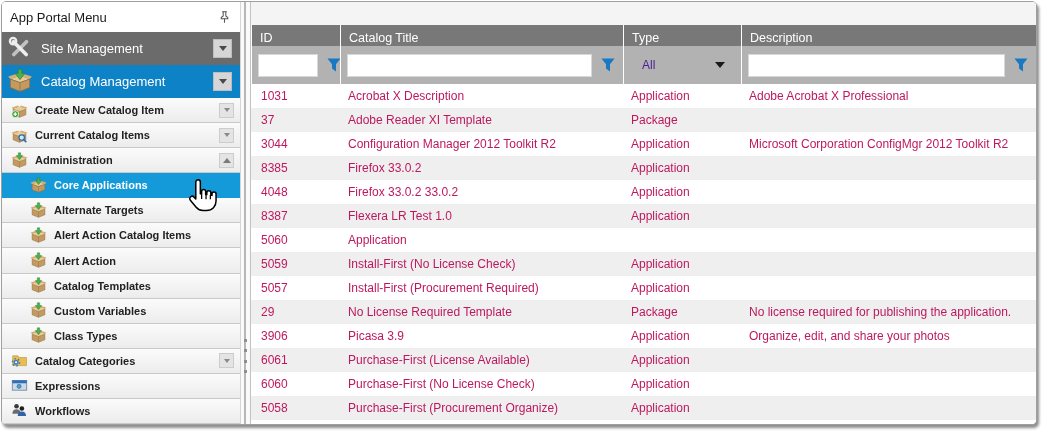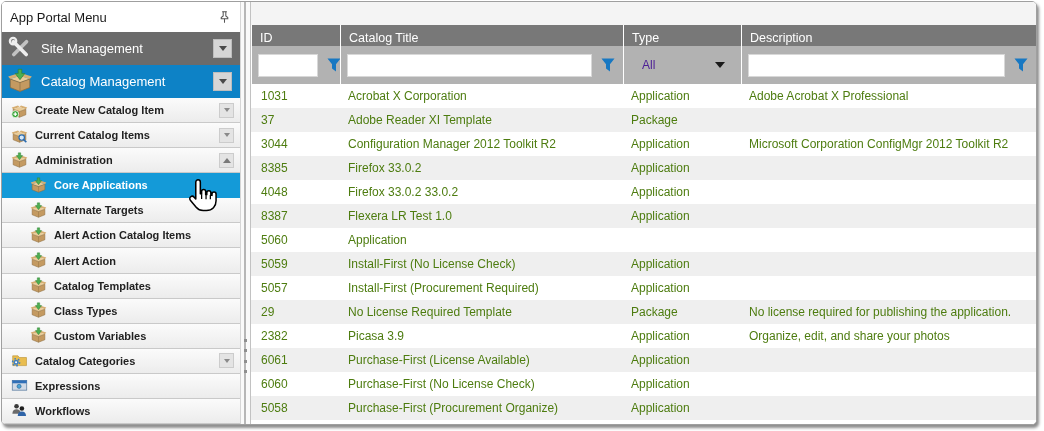--- a/index.html
+++ b/index.html
@@ -52,21 +52,21 @@
   .f-input { height:23px; border:1px solid #d8d8d8; background:#fff; outline:none; font-size:12px; padding:0 4px; font-family:inherit; }
   .f-input.short { width:60px; }
   .f-input.grow { flex:1; min-width:0; }
   .funnel { width:14px; height:14px; margin-left:9px; flex:none; cursor:pointer; }
   .f-type { justify-content:space-between; padding:0 16px 0 18px; cursor:pointer; }
   .f-type .val { font-size:12px; color:#4c1d95; }
   .f-type .caret { width:0; height:0; border-left:5px solid transparent; border-right:5px solid transparent; border-top:6px solid #1a1a1a; }
   .t-rows { flex:1; overflow:hidden; }
   .t-row { height:24px; background:#fff; cursor:pointer; }
   .t-row.alt { background:var(--alt-row); }
-  .t-cell { font-size:12px; color:#4d7c0f; line-height:24px; padding-left:8px; white-space:nowrap; overflow:hidden; }
+  .t-cell { font-size:12px; color:#be185d; line-height:24px; padding-left:8px; white-space:nowrap; overflow:hidden; }
   .t-cell.id { padding-left:10px; }
   
   .hand-cursor { position:absolute; left:184px; top:175px; width:33px; height:38px; pointer-events:none; z-index:9; }
   .hidden-defs { position:absolute; width:0; height:0; overflow:hidden; }
 </style>
 </head>
 <body>
 
 <svg class="hidden-defs" aria-hidden="true">
   <defs>
@@ -239,29 +239,29 @@
               </svg>
             </span>
             <span class="item-label">Catalog Templates</span>
           </div>
           <div class="side-item" style="padding-left: 28px;">
             <span class="icn item-icon">
               <svg width="17" height="17" style="display:block">
                 <use href="#sym-box-arrow-icon"></use>
               </svg>
             </span>
+            <span class="item-label">Custom Variables</span>
+          </div>
+          <div class="side-item" style="padding-left: 28px;">
+            <span class="icn item-icon">
+              <svg width="17" height="17" style="display:block">
+                <use href="#sym-box-arrow-icon"></use>
+              </svg>
+            </span>
             <span class="item-label">Class Types</span>
-          </div>
-          <div class="side-item" style="padding-left: 28px;">
-            <span class="icn item-icon">
-              <svg width="17" height="17" style="display:block">
-                <use href="#sym-box-arrow-icon"></use>
-              </svg>
-            </span>
-            <span class="item-label">Custom Variables</span>
           </div>
           <div class="side-item" style="padding-left: 9px;">
             <span class="icn item-icon">
               <svg width="17" height="17" style="display:block">
                 <use href="#sym-folder-gear-icon"></use>
               </svg>
             </span>
             <span class="item-label">Catalog Categories</span>
             <span class="expander small">
               <span class="tri-down"></span>
@@ -330,21 +330,21 @@
             <span class="funnel">
               <svg width="14" height="14" style="display:block">
                 <use href="#sym-funnel-icon"></use>
               </svg>
             </span>
           </div>
         </div>
       <div class="t-rows" id="grid-body">
           <div class="t-row grid-cols">
             <div class="t-cell id">1031</div>
-            <div class="t-cell title">Acrobat X Corporation</div>
+            <div class="t-cell title">Acrobat X Description</div>
             <div class="t-cell type">Application</div>
             <div class="t-cell description">Adobe Acrobat X Professional</div>
           </div>
           <div class="t-row grid-cols alt">
             <div class="t-cell id">37</div>
             <div class="t-cell title">Adobe Reader XI Template</div>
             <div class="t-cell type">Package</div>
             <div class="t-cell description"></div>
           </div>
           <div class="t-row grid-cols">
@@ -387,21 +387,21 @@
             <div class="t-cell type">Application</div>
             <div class="t-cell description"></div>
           </div>
           <div class="t-row grid-cols alt">
             <div class="t-cell id">29</div>
             <div class="t-cell title">No License Required Template</div>
             <div class="t-cell type">Package</div>
             <div class="t-cell description">No license required for publishing the application.</div>
           </div>
           <div class="t-row grid-cols">
-            <div class="t-cell id">2382</div>
+            <div class="t-cell id">3906</div>
             <div class="t-cell title">Picasa 3.9</div>
             <div class="t-cell type">Application</div>
             <div class="t-cell description">Organize, edit, and share your photos</div>
           </div>
           <div class="t-row grid-cols alt">
             <div class="t-cell id">6061</div>
             <div class="t-cell title">Purchase-First (License Available)</div>
             <div class="t-cell type">Application</div>
             <div class="t-cell description"></div>
           </div>

